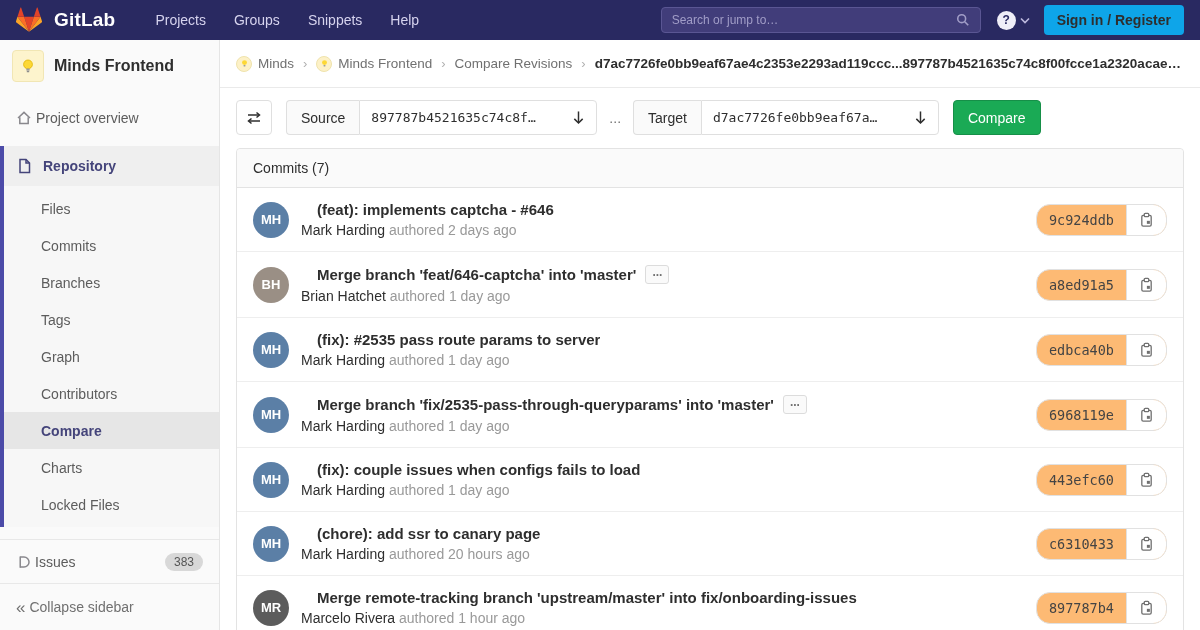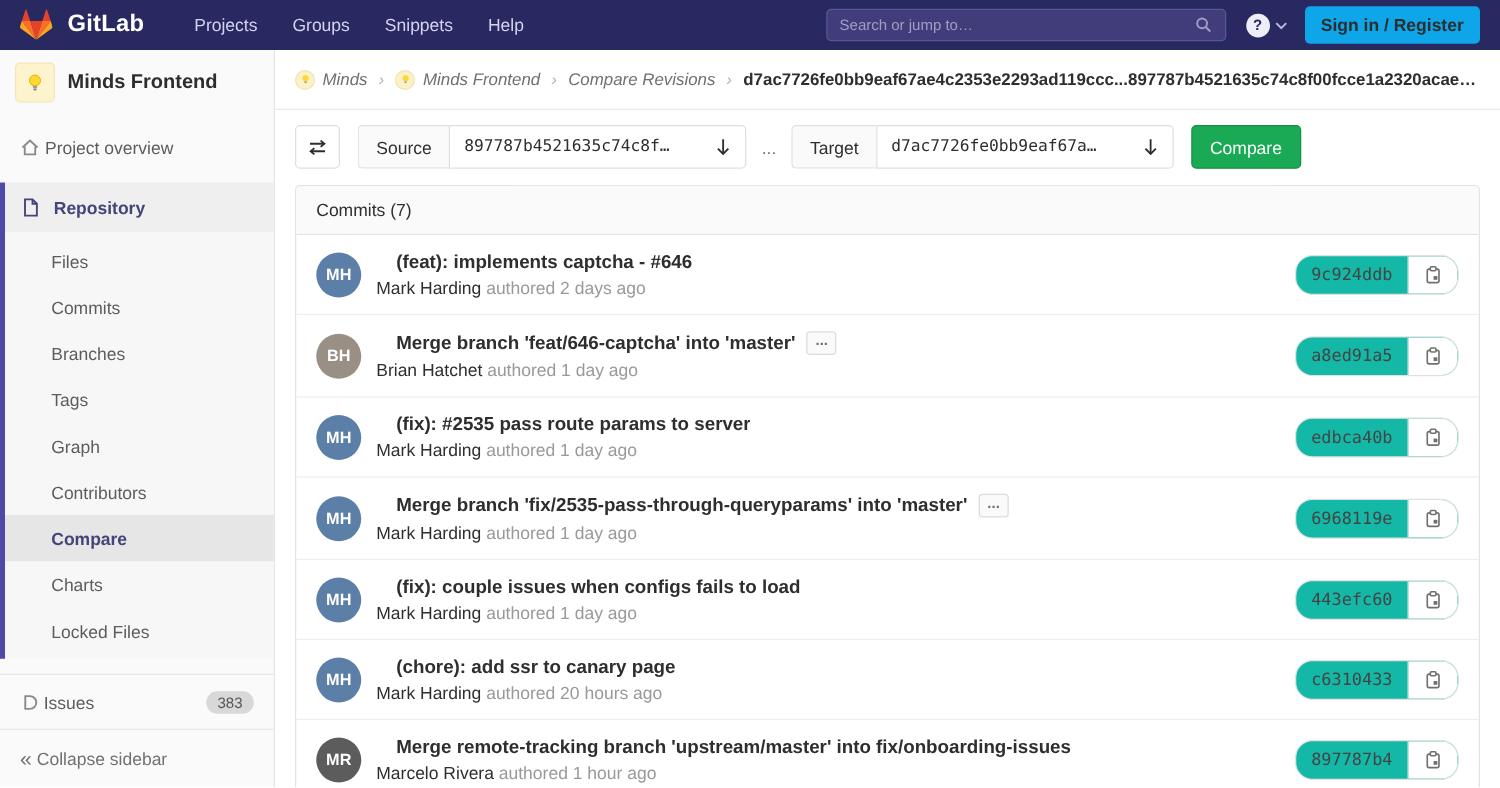--- a/index.html
+++ b/index.html
@@ -84,21 +84,21 @@
                    justify-content:center; color:#fff; font-weight:bold; font-size:13px; cursor:pointer; }
   .commit-text { margin-left:12px; min-width:0; flex:1; padding-right:16px; }
   .commit-title-line { display:flex; align-items:center; gap:9px; }
   .commit-title { font-weight:bold; font-size:15px; color:#2e2e2e; white-space:nowrap; overflow:hidden;
                   text-overflow:ellipsis; cursor:pointer;margin-left:16px; }
   .ellipsis-btn { flex:none; border:1px solid #dcdcdc; background:#fafafa; border-radius:3px; color:#707070;
                   font-size:12px; line-height:9px; padding:2px 6px 6px; cursor:pointer; font-weight:bold; }
   .commit-meta-line { margin-top:4px; font-size:14px; color:#999; }
   .commit-author { color:#2e2e2e; cursor:pointer; }
   .hash-group { margin-left:auto; display:flex; align-items:stretch; border:1px solid #e1e1e1; border-radius:14px;
-                overflow:hidden; flex:none; background:#14b8a6; }
+                overflow:hidden; flex:none; background:#fdba74; }
   .hash-text { font-family:"DejaVu Sans Mono", monospace; font-size:13.5px; color:#444; padding:7px 12px;
                border-right:1px solid #e1e1e1; }
   .copy-btn { width:39px; display:flex; align-items:center; justify-content:center; background:#fff; border:none; cursor:pointer; }
 
   svg { display:block; }
 </style>
 </head>
 <body>
 
 <div class="app">
@@ -240,21 +240,21 @@
 
       <div class="side-row collapse-row">
         <span class="collapse-chevrons">«</span>
         <span>Collapse sidebar</span>
       </div>
     </div>
 
     <div class="main">
 
       <div class="breadcrumb-bar">
-        <span style="display:flex;align-items:center;font-style:italic;">
+        <span style="display:flex;align-items:center;">
 
             <span style="display:flex;align-items:center;">
               <span class="crumb">
                 <span class="crumb-avatar">
                   <svg width="9" height="9" viewBox="0 0 16 16">
                     <circle cx="8" cy="6.4" r="4.4" fill="#fdd835"></circle>
                     <rect x="6.3" y="10.6" width="3.4" height="2.6" rx="0.6" fill="#9e9e9e"></rect>
                   </svg>
                 </span>
                 <span>Minds</span>

